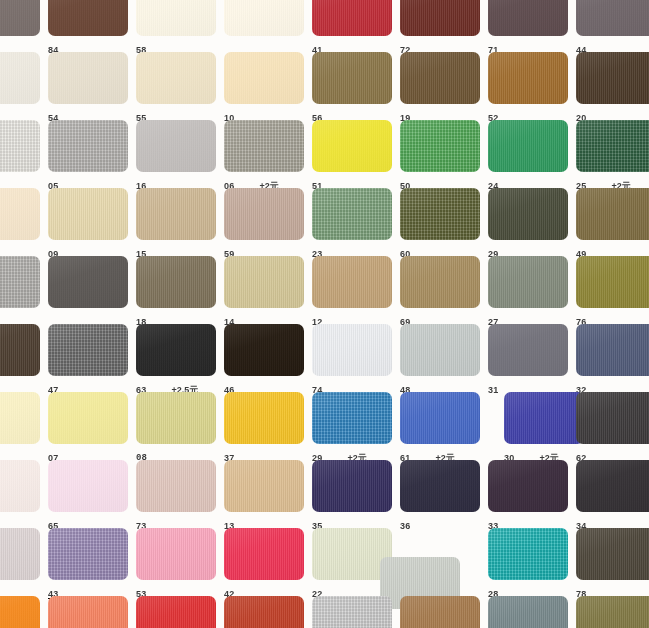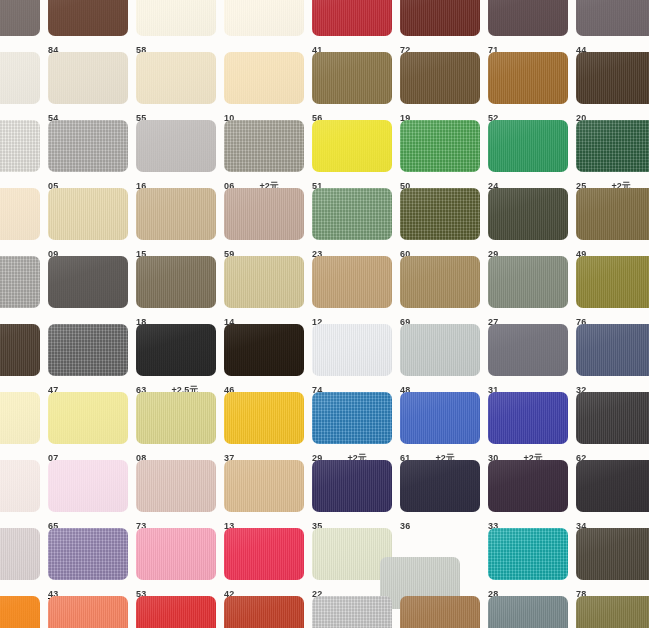--- a/index.html
+++ b/index.html
@@ -578,21 +578,21 @@
     <div class="swatch-cell" style="left: 48px; top: 392px;">
       <div class="chip smooth" style="background: rgb(243, 235, 156);">
         <div class="warp"></div>
         <div class="sheen"></div>
       </div>
       <div class="meta">
         <span class="code">07</span>
         <span class="surcharge"></span>
       </div>
     </div>
-    <div class="swatch-cell" style="left: 136px; top: 392px;">
+    <div class="swatch-cell" style="left: 136px; top: 392px; font-family: Liberation Mono, monospace;">
       <div class="chip warp" style="background: rgb(219, 214, 142);">
         <div class="warp"></div>
         <div class="sheen"></div>
       </div>
       <div class="meta">
         <span class="code">08</span>
         <span class="surcharge"></span>
       </div>
     </div>
     <div class="swatch-cell" style="left: 224px; top: 392px;">
@@ -618,21 +618,21 @@
     <div class="swatch-cell" style="left: 400px; top: 392px;">
       <div class="chip warp" style="background: rgb(69, 104, 198);">
         <div class="warp"></div>
         <div class="sheen"></div>
       </div>
       <div class="meta">
         <span class="code">61</span>
         <span class="surcharge">+2元</span>
       </div>
     </div>
-    <div class="swatch-cell" style="left: 488px; top: 392px;">
+    <div class="swatch-cell" style="left: 504px; top: 392px;">
       <div class="chip warp" style="background: rgb(63, 63, 168);">
         <div class="warp"></div>
         <div class="sheen"></div>
       </div>
       <div class="meta">
         <span class="code">30</span>
         <span class="surcharge">+2元</span>
       </div>
     </div>
     <div class="swatch-cell" style="left: 576px; top: 392px;">

